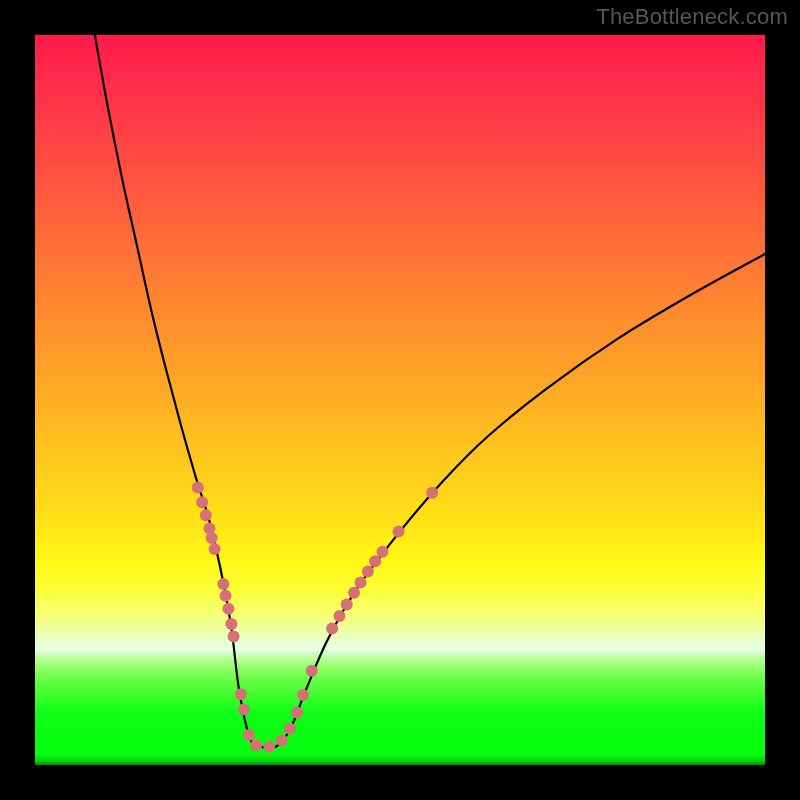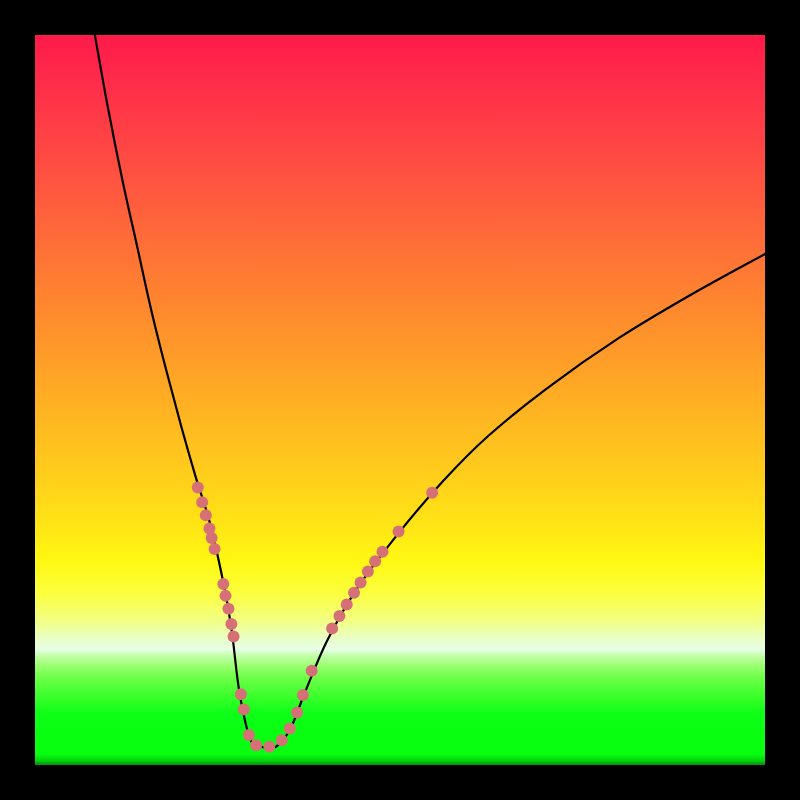--- a/index.html
+++ b/index.html
@@ -58,20 +58,21 @@
     position: absolute;
     left: 0; top: 0;
     width: 730px; height: 730px;
     overflow: visible;
   }
 </style>
 </head>
 <body>
 
 <div class="frame">
+  <div class="watermark">TheBottleneck.com</div>
   <div class="plot">
     <svg class="curve" viewBox="0 0 730 730" preserveAspectRatio="none">
       <path id="curvePath" fill="none" stroke="#000" stroke-width="2.2" stroke-linecap="round" stroke-linejoin="round" d="M 59.86 0.00 C 62.05 12.17, 68.38 48.67, 73.00 73.00 C 77.62 97.33, 82.73 122.88, 87.60 146.00 C 92.47 169.12, 97.33 189.80, 102.20 211.70 C 107.07 233.60, 111.93 256.72, 116.80 277.40 C 121.67 298.08, 126.53 316.94, 131.40 335.80 C 136.27 354.66, 141.13 372.91, 146.00 390.55 C 150.87 408.19, 155.73 425.22, 160.60 441.65 C 165.47 458.07, 170.33 470.24, 175.20 489.10 C 180.07 507.96, 186.15 536.55, 189.80 554.80 C 193.45 573.05, 194.67 581.57, 197.10 598.60 C 199.53 615.63, 201.36 639.36, 204.40 657.00 C 207.44 674.64, 211.70 695.33, 215.35 704.45 C 219.00 713.58, 222.04 710.53, 226.30 711.75 C 230.56 712.97, 236.03 714.79, 240.90 711.75 C 245.77 708.71, 250.63 702.63, 255.50 693.50 C 260.37 684.38, 264.02 671.60, 270.10 657.00 C 276.18 642.40, 283.48 622.93, 292.00 605.90 C 300.52 588.87, 309.03 573.05, 321.20 554.80 C 333.37 536.55, 350.40 514.65, 365.00 496.40 C 379.60 478.15, 394.20 461.12, 408.80 445.30 C 423.40 429.48, 435.57 416.71, 452.60 401.50 C 469.63 386.29, 489.10 370.48, 511.00 354.05 C 532.90 337.63, 559.67 318.77, 584.00 302.95 C 608.33 287.13, 632.67 273.14, 657.00 259.15 C 681.33 245.16, 717.83 225.69, 730.00 219.00"></path>
       <g id="markerGroup">
           <circle cx="162.79" cy="452.60" r="6" fill="#d67077"></circle>
           <circle cx="167.17" cy="467.20" r="6" fill="#d67077"></circle>
           <circle cx="170.82" cy="480.34" r="6" fill="#d67077"></circle>
           <circle cx="174.47" cy="493.48" r="6" fill="#d67077"></circle>
           <circle cx="176.66" cy="502.97" r="6" fill="#d67077"></circle>
           <circle cx="179.58" cy="513.92" r="6" fill="#d67077"></circle>

